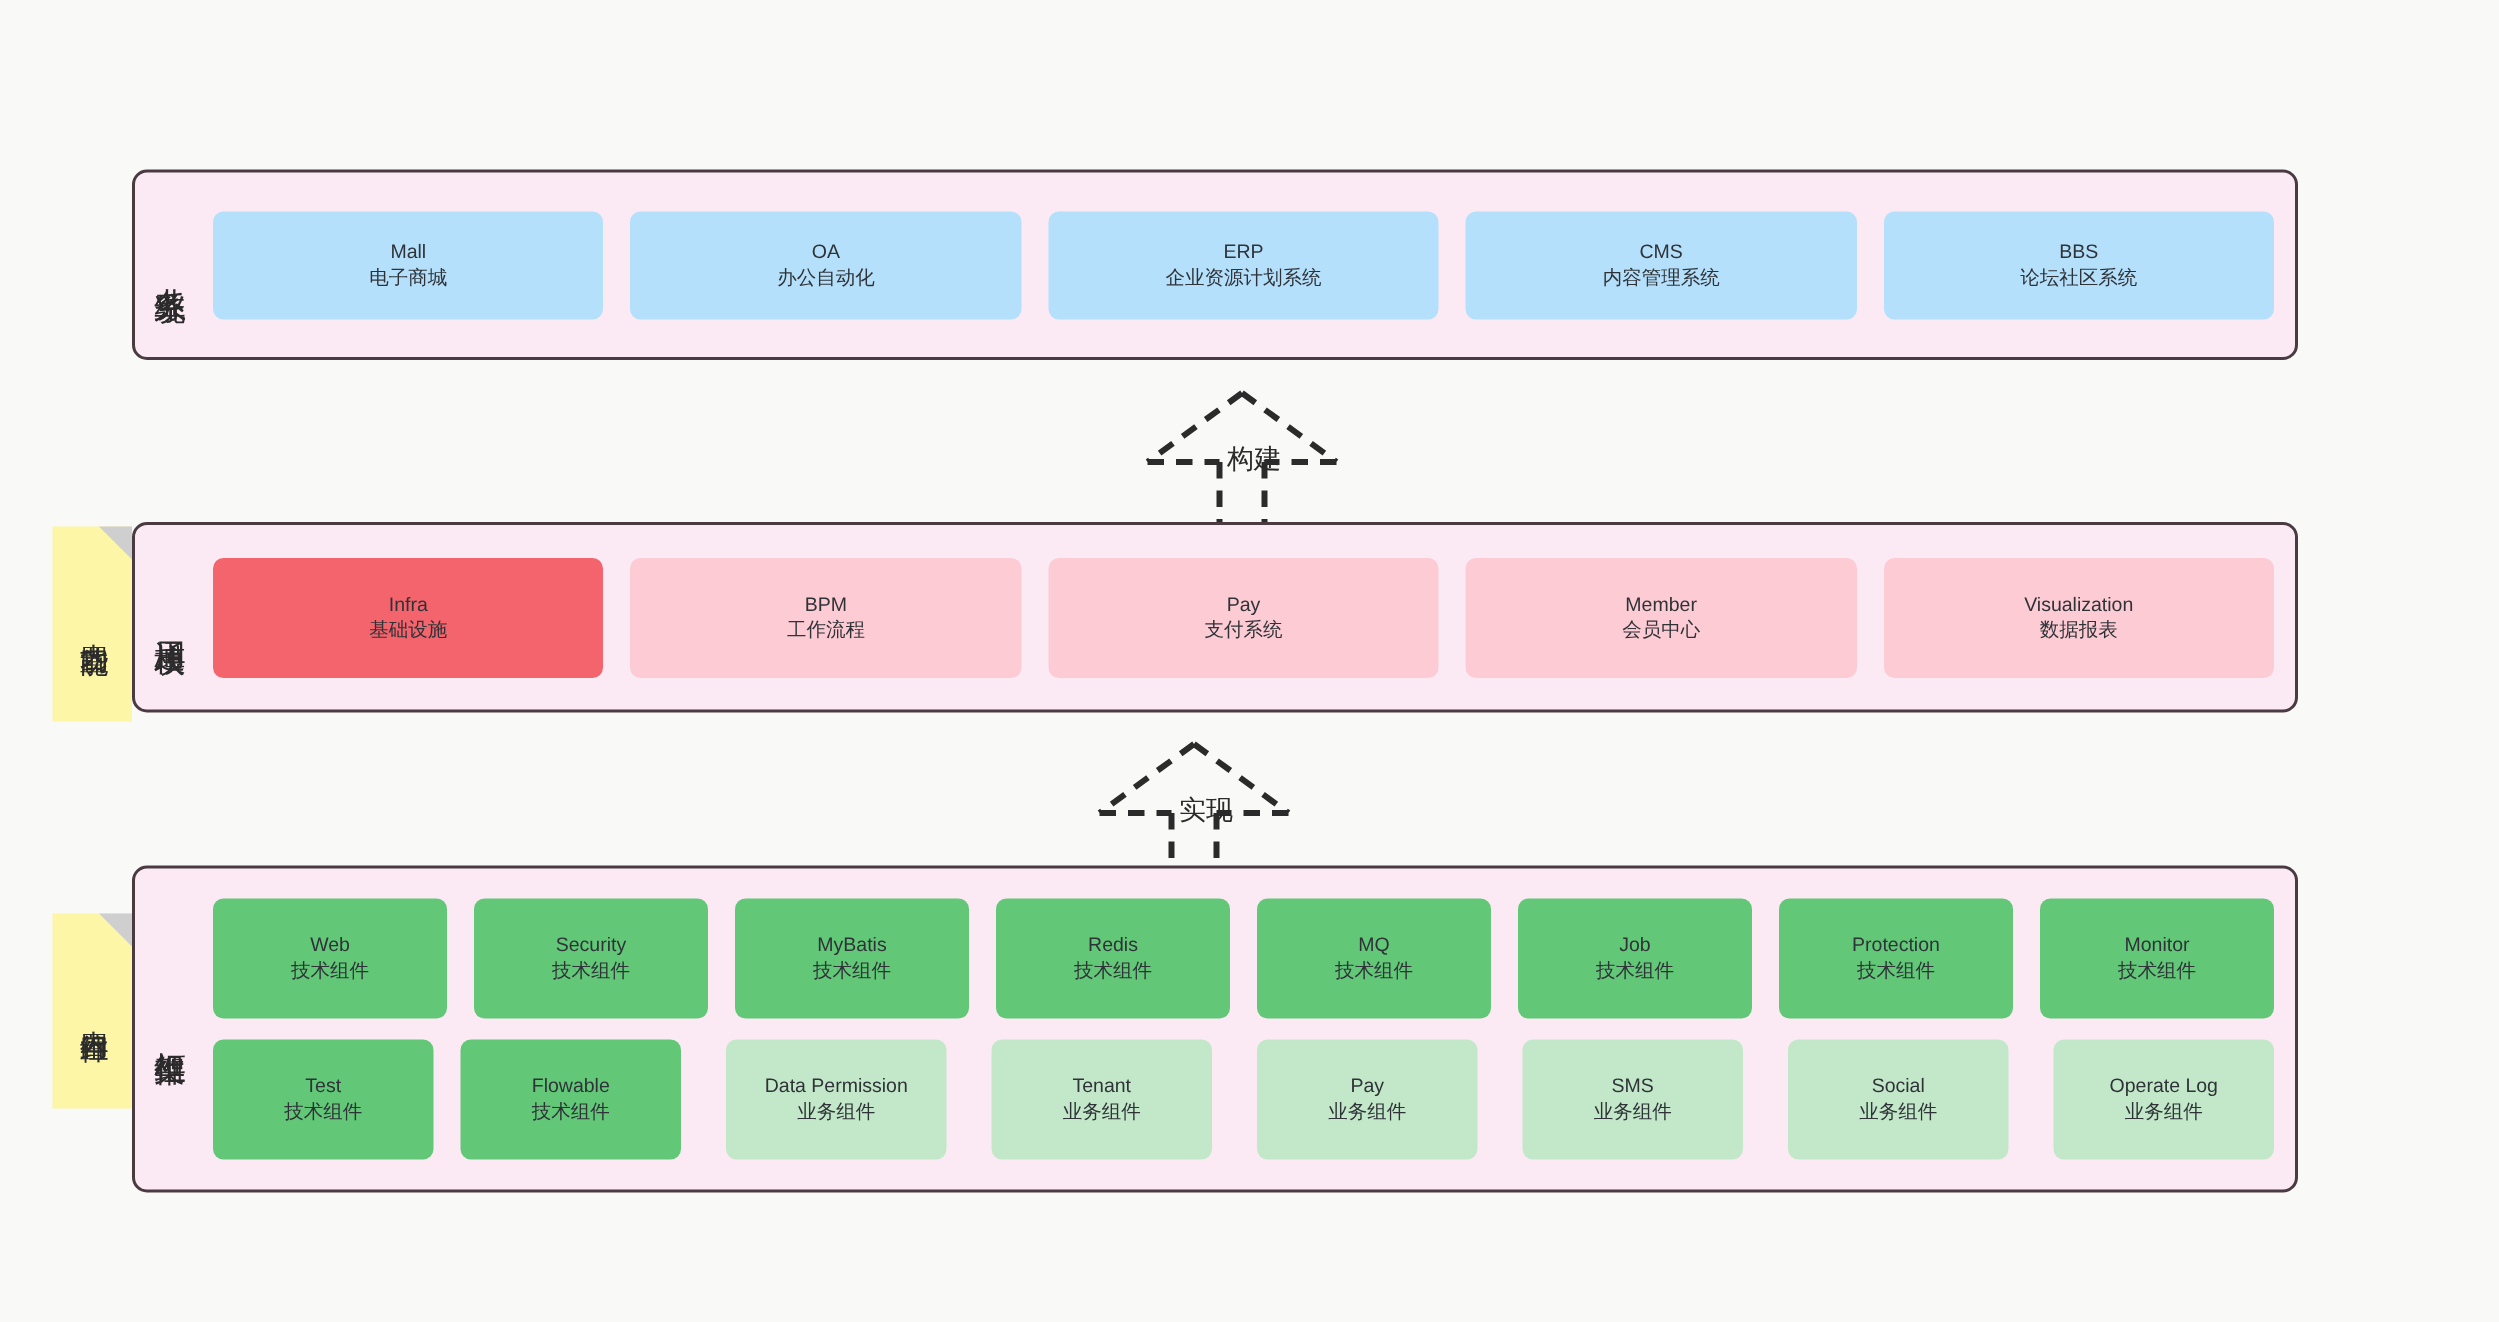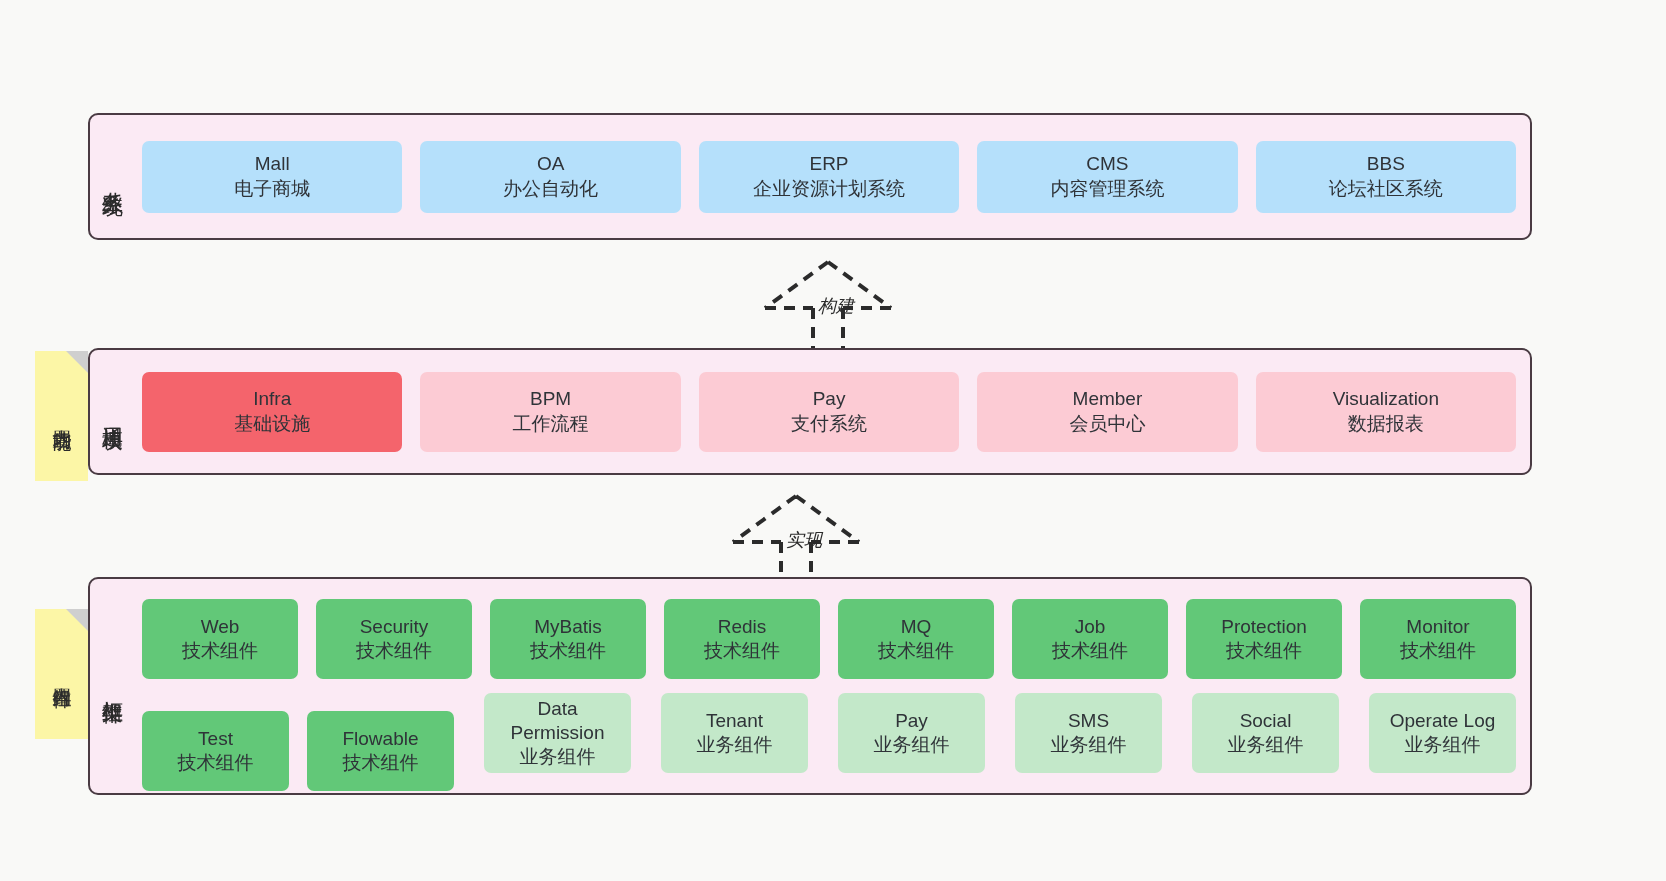--- a/index.html
+++ b/index.html
@@ -68,21 +68,21 @@
   }
 
   .card {
     flex: 1 1 0;
     border-radius: 7px;
     display: flex;
     flex-direction: column;
     align-items: center;
     justify-content: center;
     text-align: center;
-    font-size: 19px;
+    font-size: 13px;
     line-height: 1.28;
     color: #2f3338;
     box-sizing: border-box;
     padding: 4px 6px;
   }
   .card .t1 { display: block; }
   .card .t2 { display: block; }
 
   
   #band-business {
@@ -105,21 +105,21 @@
   .c-soft   { background: #fccbd4; }
 
   
   #band-framework {
     left: 88px;
     top: 577px;
     width: 1444px;
     height: 218px;
   }
   #band-framework .card { height: 80px; }
-  .c-green-d { background: #62c878; margin-top: 18px; }
+  .c-green-d { background: #62c878; }
   .c-green-l { background: #c3e8c9; margin-left: 12px; }
 
   
   .note {
     position: absolute;
     width: 53px;
     background: #fcf6a6;
     box-sizing: border-box;
     display: flex;
     align-items: center;
@@ -139,21 +139,20 @@
     width: 0; height: 0;
     border-left: 22px solid transparent;
     border-top: 22px solid #cfcfcf;
   }
   #note-functions { left: 35px; top: 351px; height: 130px; }
   #note-components { left: 35px; top: 609px; height: 130px; }
 
   
   .gen-arrow {
     position: absolute;
-    font-style: italic;
   }
   .gen-arrow svg { display: block; overflow: visible; }
   .gen-label {
     position: absolute;
     font-size: 18px;
     color: #2b2b2b;
     background: transparent;
     white-space: nowrap;
     user-select: none;
   }

